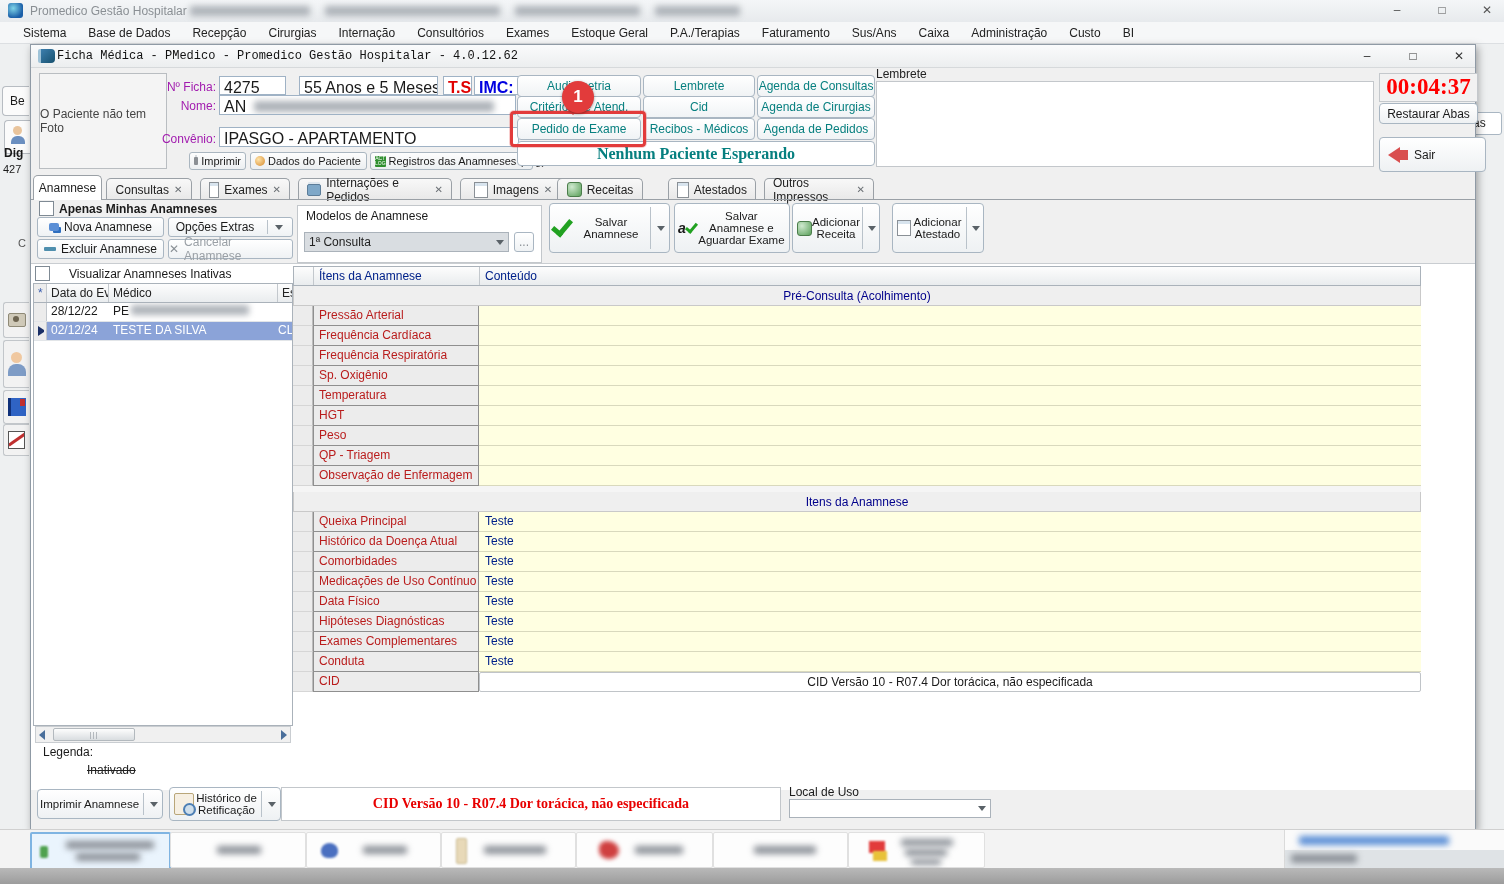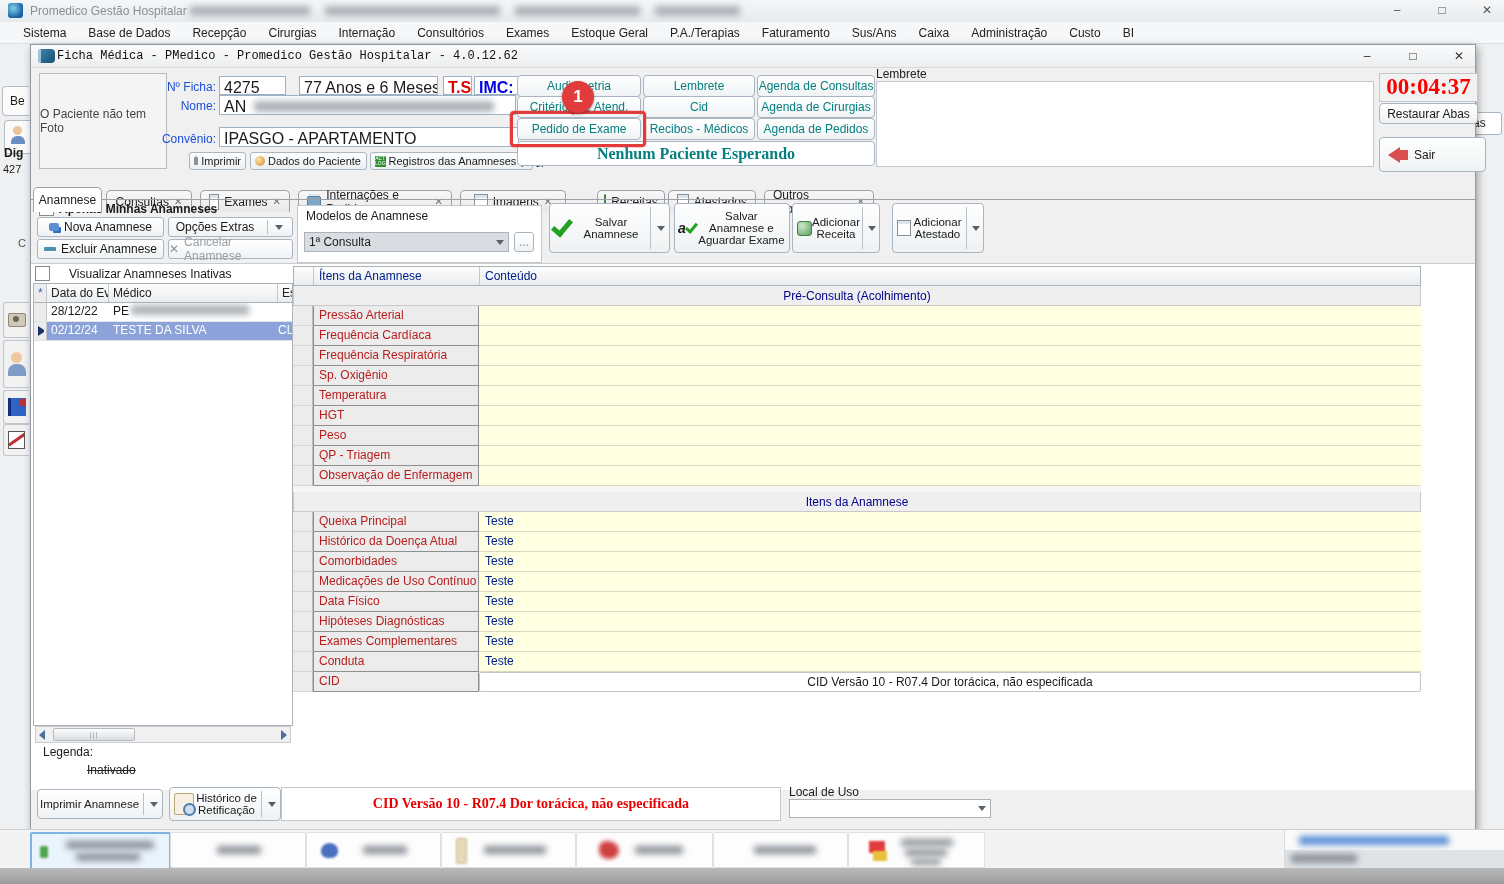--- a/index.html
+++ b/index.html
@@ -23,40 +23,40 @@
   .leg-ico{background:#f2f2f2;border:1px solid #c2c6ca;border-right:none;border-radius:3px 0 0 3px;display:flex;align-items:center;justify-content:center;}
 
   
   #win{left:30px;top:44px;width:1444px;height:784px;background:#f0f0f0;border:1px solid #8f9aa5;box-shadow:2px 3px 8px rgba(0,0,0,.35);}
   .wintitle{left:0;top:0;width:100%;height:22px;background:linear-gradient(#fafbfc,#eceeef);border-bottom:1px solid #d6d9db;}
   .wintitle .txt{left:26px;top:4px;color:#111;font-family:Liberation Mono, monospace;}
   .bookicon{left:7px;top:4px;width:14px;height:14px;background:linear-gradient(135deg,#3d7fae,#16506e);border-radius:2px 4px 4px 2px;border-left:3px solid #9fc3d8;}
   .ctl{top:2px;width:28px;height:18px;text-align:center;line-height:18px;color:#333;font-size:12px;}
 
   .fieldbox{background:#fff;border:1px solid #9fb2c5;padding:2px 4px;box-sizing:border-box;font-size:16px;white-space:nowrap;overflow:hidden;}
-  .rlabel{text-align:right;color:#1d4ed8;}
+  .rlabel{text-align:right;color:#a21caf;}
   .minibtn{background:linear-gradient(#fdfdfd,#eceff1);border:1px solid #aab6c0;border-radius:3px;display:flex;align-items:center;gap:3px;padding:0 4px;box-sizing:border-box;font-size:11px;white-space:nowrap;}
   .photo{background:#f4f4f4;border:1px solid #b9bdc1;display:flex;align-items:center;justify-content:center;color:#444;}
 
   .qbtn{background:linear-gradient(#ffffff,#f0f3f5);border:1px solid #a9b6c2;border-radius:4px;color:#067f7f;display:flex;align-items:center;justify-content:center;font-size:12px;white-space:nowrap;}
   .banner{background:#fff;border:1px solid #a9b6c2;border-radius:4px;display:flex;align-items:center;justify-content:center;
           color:#067f7f;font-family:"Liberation Serif",serif;font-weight:bold;font-size:16px;}
   .groupbox{border:1px solid #c3c7cb;background:#fff;}
   .lembrete-lbl{color:#222;}
 
   .timerbox{background:#f2f2f2;border:1px solid #c4c8cc;color:#ff0000;font-family:"Liberation Serif",serif;font-weight:bold;font-size:23px;text-align:center;line-height:25px;}
   .sbtn{background:linear-gradient(#ffffff,#eef1f3);border:1px solid #a9b6c2;border-radius:4px;display:flex;align-items:center;justify-content:center;font-size:12px;}
 
   
   .ann-rect{border:3px solid #e23b3b;border-radius:4px;box-shadow:0 0 0 1px rgba(226,59,59,.25);}
   .ann-circ{width:32px;height:32px;border-radius:50%;background:#e23b3b;color:#fff;font-weight:bold;font-size:17px;display:flex;align-items:center;justify-content:center;box-shadow:0 1px 3px rgba(0,0,0,.4);}
   .ann-tail{width:10px;height:10px;background:#e23b3b;transform:rotate(45deg);}
 
   
-  .tab{height:22px;background:linear-gradient(#f8f8f8,#e8e8e8);border:1px solid #9aa0a6;border-bottom:none;border-radius:5px 5px 0 0;display:flex;align-items:center;justify-content:center;gap:5px;padding:0 8px;box-sizing:border-box;transform:skewX(0deg);font-size:12px;color:#222;margin-top:12px;}
+  .tab{height:22px;background:linear-gradient(#f8f8f8,#e8e8e8);border:1px solid #9aa0a6;border-bottom:none;border-radius:5px 5px 0 0;display:flex;align-items:center;justify-content:center;gap:5px;padding:0 8px;box-sizing:border-box;transform:skewX(0deg);font-size:12px;color:#222;}
   .tab.active{background:#fff;height:25px;z-index:3;}
   .tabx{color:#6b7075;font-size:10px;font-weight:bold;}
   .doc-ico{width:12px;height:14px;background:#fff;border:1px solid #8a9096;box-shadow:inset 0 3px 0 #d8e4ee;}
   .print-ico{width:14px;height:10px;background:#7fa8c8;border:1px solid #5c7d99;border-radius:2px;box-shadow:0 -3px 0 -1px #dfe7ee;}
   .pill-ico{width:13px;height:13px;background:radial-gradient(circle at 30% 30%,#cfe9cf,#5aa05a);border-radius:3px;border:1px solid #4b7d4b;}
 
   .toolbtn{background:linear-gradient(#ffffff,#eff2f4);border:1px solid #a9b6c2;border-radius:3px;display:flex;align-items:center;justify-content:center;gap:5px;font-size:12px;box-sizing:border-box;}
   .toolbtn.disabled{color:#9aa0a6;}
   .combo{background:#d9dde1;border:1px solid #aab2ba;display:flex;align-items:center;padding:0 4px;box-sizing:border-box;color:#222;}
   .carr{width:0;height:0;border-left:4px solid transparent;border-right:4px solid transparent;border-top:5px solid #5a6268;margin-left:auto;}
@@ -178,21 +178,21 @@
       <div class="abs txt">Ficha Médica - PMedico - Promedico Gestão Hospitalar - 4.0.12.62</div>
       <div class="abs ctl" style="left:1322px">–</div>
       <div class="abs ctl" style="left:1368px">□</div>
       <div class="abs ctl" style="left:1414px">✕</div>
     </div>
 
     <div class="abs photo" style="left:8px;top:28px;width:126px;height:94px">O Paciente não tem Foto</div>
 
     <div class="abs rlabel" style="left:128px;top:35px;width:57px">Nº Ficha:</div>
     <div class="abs fieldbox" style="left:188px;top:31px;width:67px;height:19px">4275</div>
-    <div class="abs fieldbox" style="left:268px;top:31px;width:139px;height:19px">77 Anos e 6 Meses</div>
+    <div class="abs fieldbox" style="left:268px;top:31px;width:139px;height:19px">55 Anos e 5 Meses</div>
     <div class="abs fieldbox" style="left:412px;top:31px;width:29px;height:19px;color:#e00000;font-weight:bold;text-align:center">T.S</div>
     <div class="abs fieldbox" style="left:443px;top:31px;width:56px;height:19px;color:#0000e0;font-weight:bold;text-align:center">IMC: 0</div>
 
     <div class="abs rlabel" style="left:138px;top:54px;width:47px">Nome:</div>
     <div class="abs fieldbox" style="left:188px;top:50px;width:297px;height:20px">
       <span>AN</span>
       <span class="blur" style="display:inline-block;width:240px;height:11px;margin-left:3px"></span>
     </div>
 
     <div class="abs rlabel" style="left:122px;top:87px;width:63px">Convênio:</div>
@@ -250,21 +250,21 @@
     <div class="abs tab" style="left:267px;top:133px;width:154px">
         <span class="print-ico"></span>
         <span>Internações e Pedidos</span>
         <span class="tabx">✕</span>
       </div>
     <div class="abs tab" style="left:429px;top:133px;width:106px">
         <span class="doc-ico"></span>
         <span>Imagens</span>
         <span class="tabx">✕</span>
       </div>
-    <div class="abs tab" style="left:566px;top:133px;width:68px">
+    <div class="abs tab" style="left:526px;top:133px;width:86px">
         <span class="pill-ico"></span>
         <span>Receitas</span>
       </div>
     <div class="abs tab" style="left:637px;top:133px;width:88px">
         <span class="doc-ico"></span>
         <span>Atestados</span>
       </div>
     <div class="abs tab" style="left:733px;top:133px;width:110px">
         <span>Outros Impressos</span>
         <span class="tabx">✕</span>

